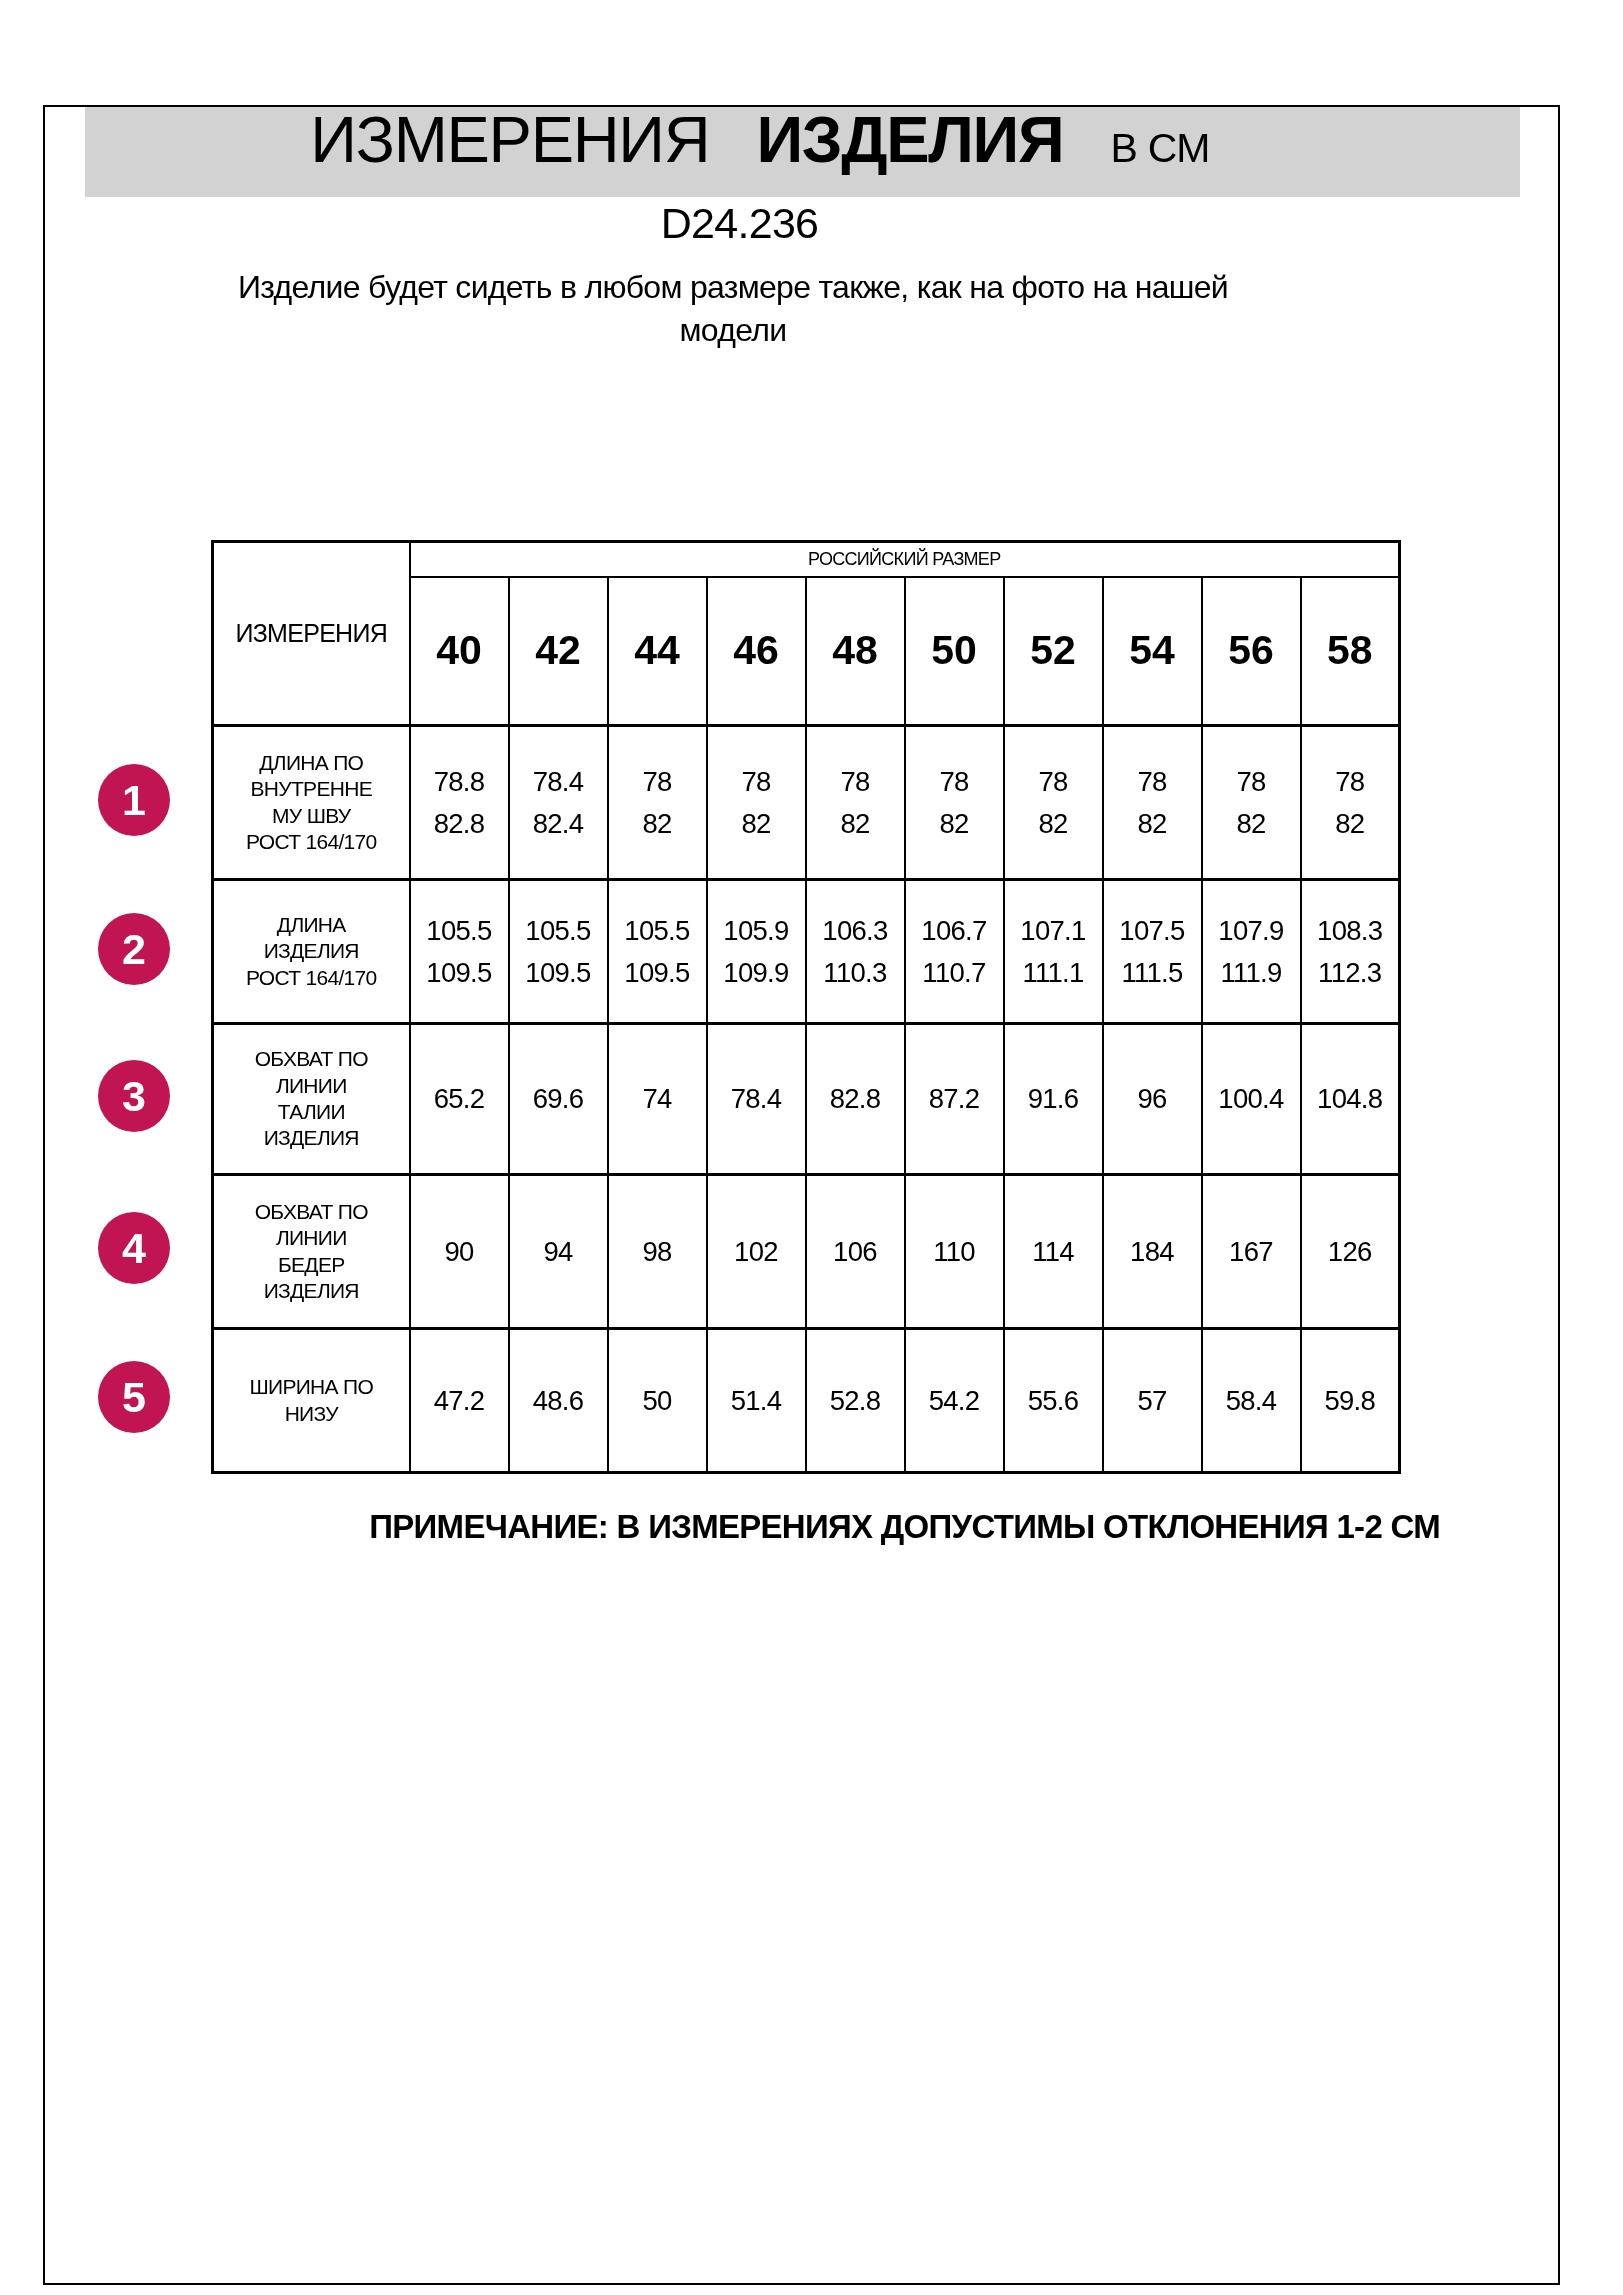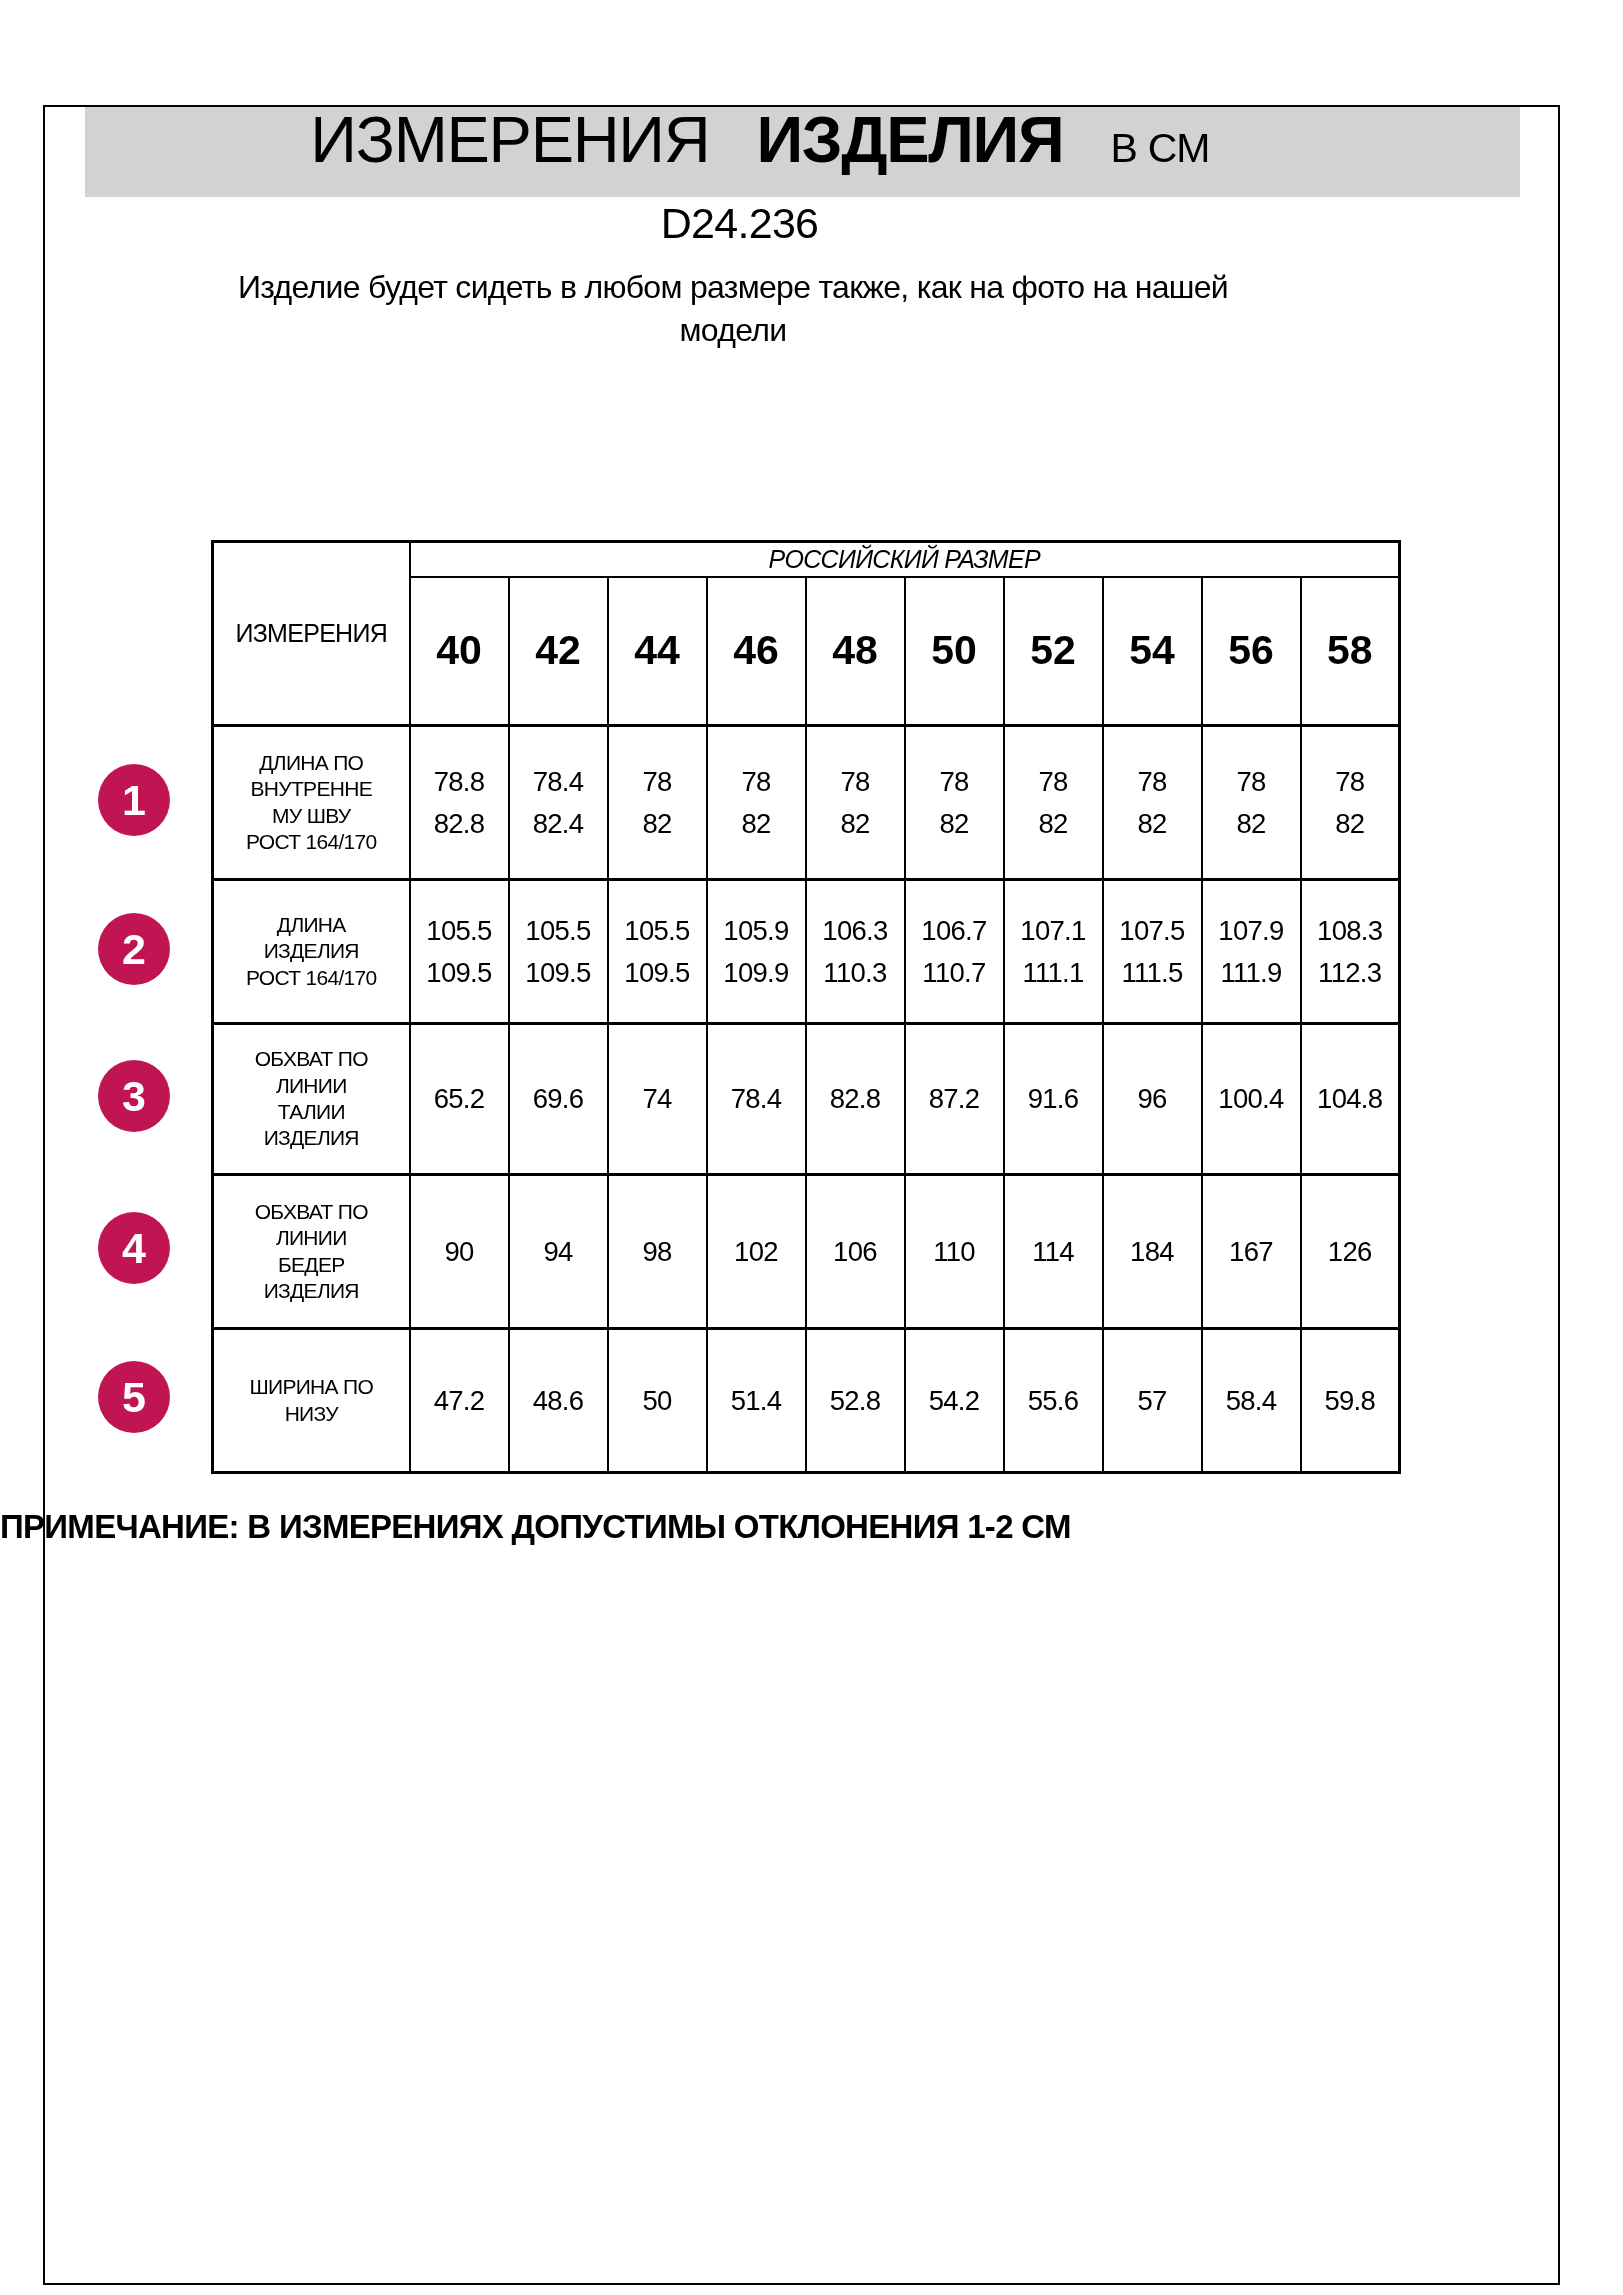--- a/index.html
+++ b/index.html
@@ -39,36 +39,36 @@
     position:absolute; left:211px; top:540px;
     border-collapse:collapse; table-layout:fixed;
     border:3.9px solid #000;
   }
   table.size-table td {
     border:2px solid #000;
     text-align:center; vertical-align:middle;
     padding:0; overflow:hidden;
   }
   td.measure-head { font-size:25px; letter-spacing:-0.7px; border-bottom-width:3.9px !important; }
-  td.ross-cell    { font-size:25px; letter-spacing:-0.7px;font-style:italic; }
+  td.ross-cell    { font-size:18px; letter-spacing:-0.7px; }
   tr.ross-row     { height:35px; }
   tr.size-row     { height:149px; }
   td.size-cell    { font-size:41px; font-weight:700; border-bottom-width:3.9px !important;margin-left:28px; }
   td.label-cell   { font-size:21px; line-height:1.26; white-space:pre-line; letter-spacing:-0.7px; border-bottom-width:3.9px !important; }
   td.value-cell   { font-size:27.5px; line-height:1.5; white-space:pre-line; letter-spacing:-0.7px; border-bottom-width:3.9px !important; }
   .num-circle {
     position:absolute; left:98px; width:72px; height:72px;
     border-radius:50%;
     color:#fff; font-weight:700; font-size:43px;
     display:flex; align-items:center; justify-content:center;
     line-height:1;
   }
   .note {
     position:absolute; top:1508px; left:0; width:1440px;
-    text-align:left; font-size:33px; font-weight:700; letter-spacing:-0.7px;
+    text-align:right; font-size:33px; font-weight:700; letter-spacing:-0.7px;
   }
 </style>
 </head>
 <body>
 
 <div class="page-border"></div>
 
 <div class="title-bar" style="background: rgb(210, 210, 210);">
   <span class="w1">ИЗМЕРЕНИЯ</span>
   <span class="w2">ИЗДЕЛИЯ</span>

